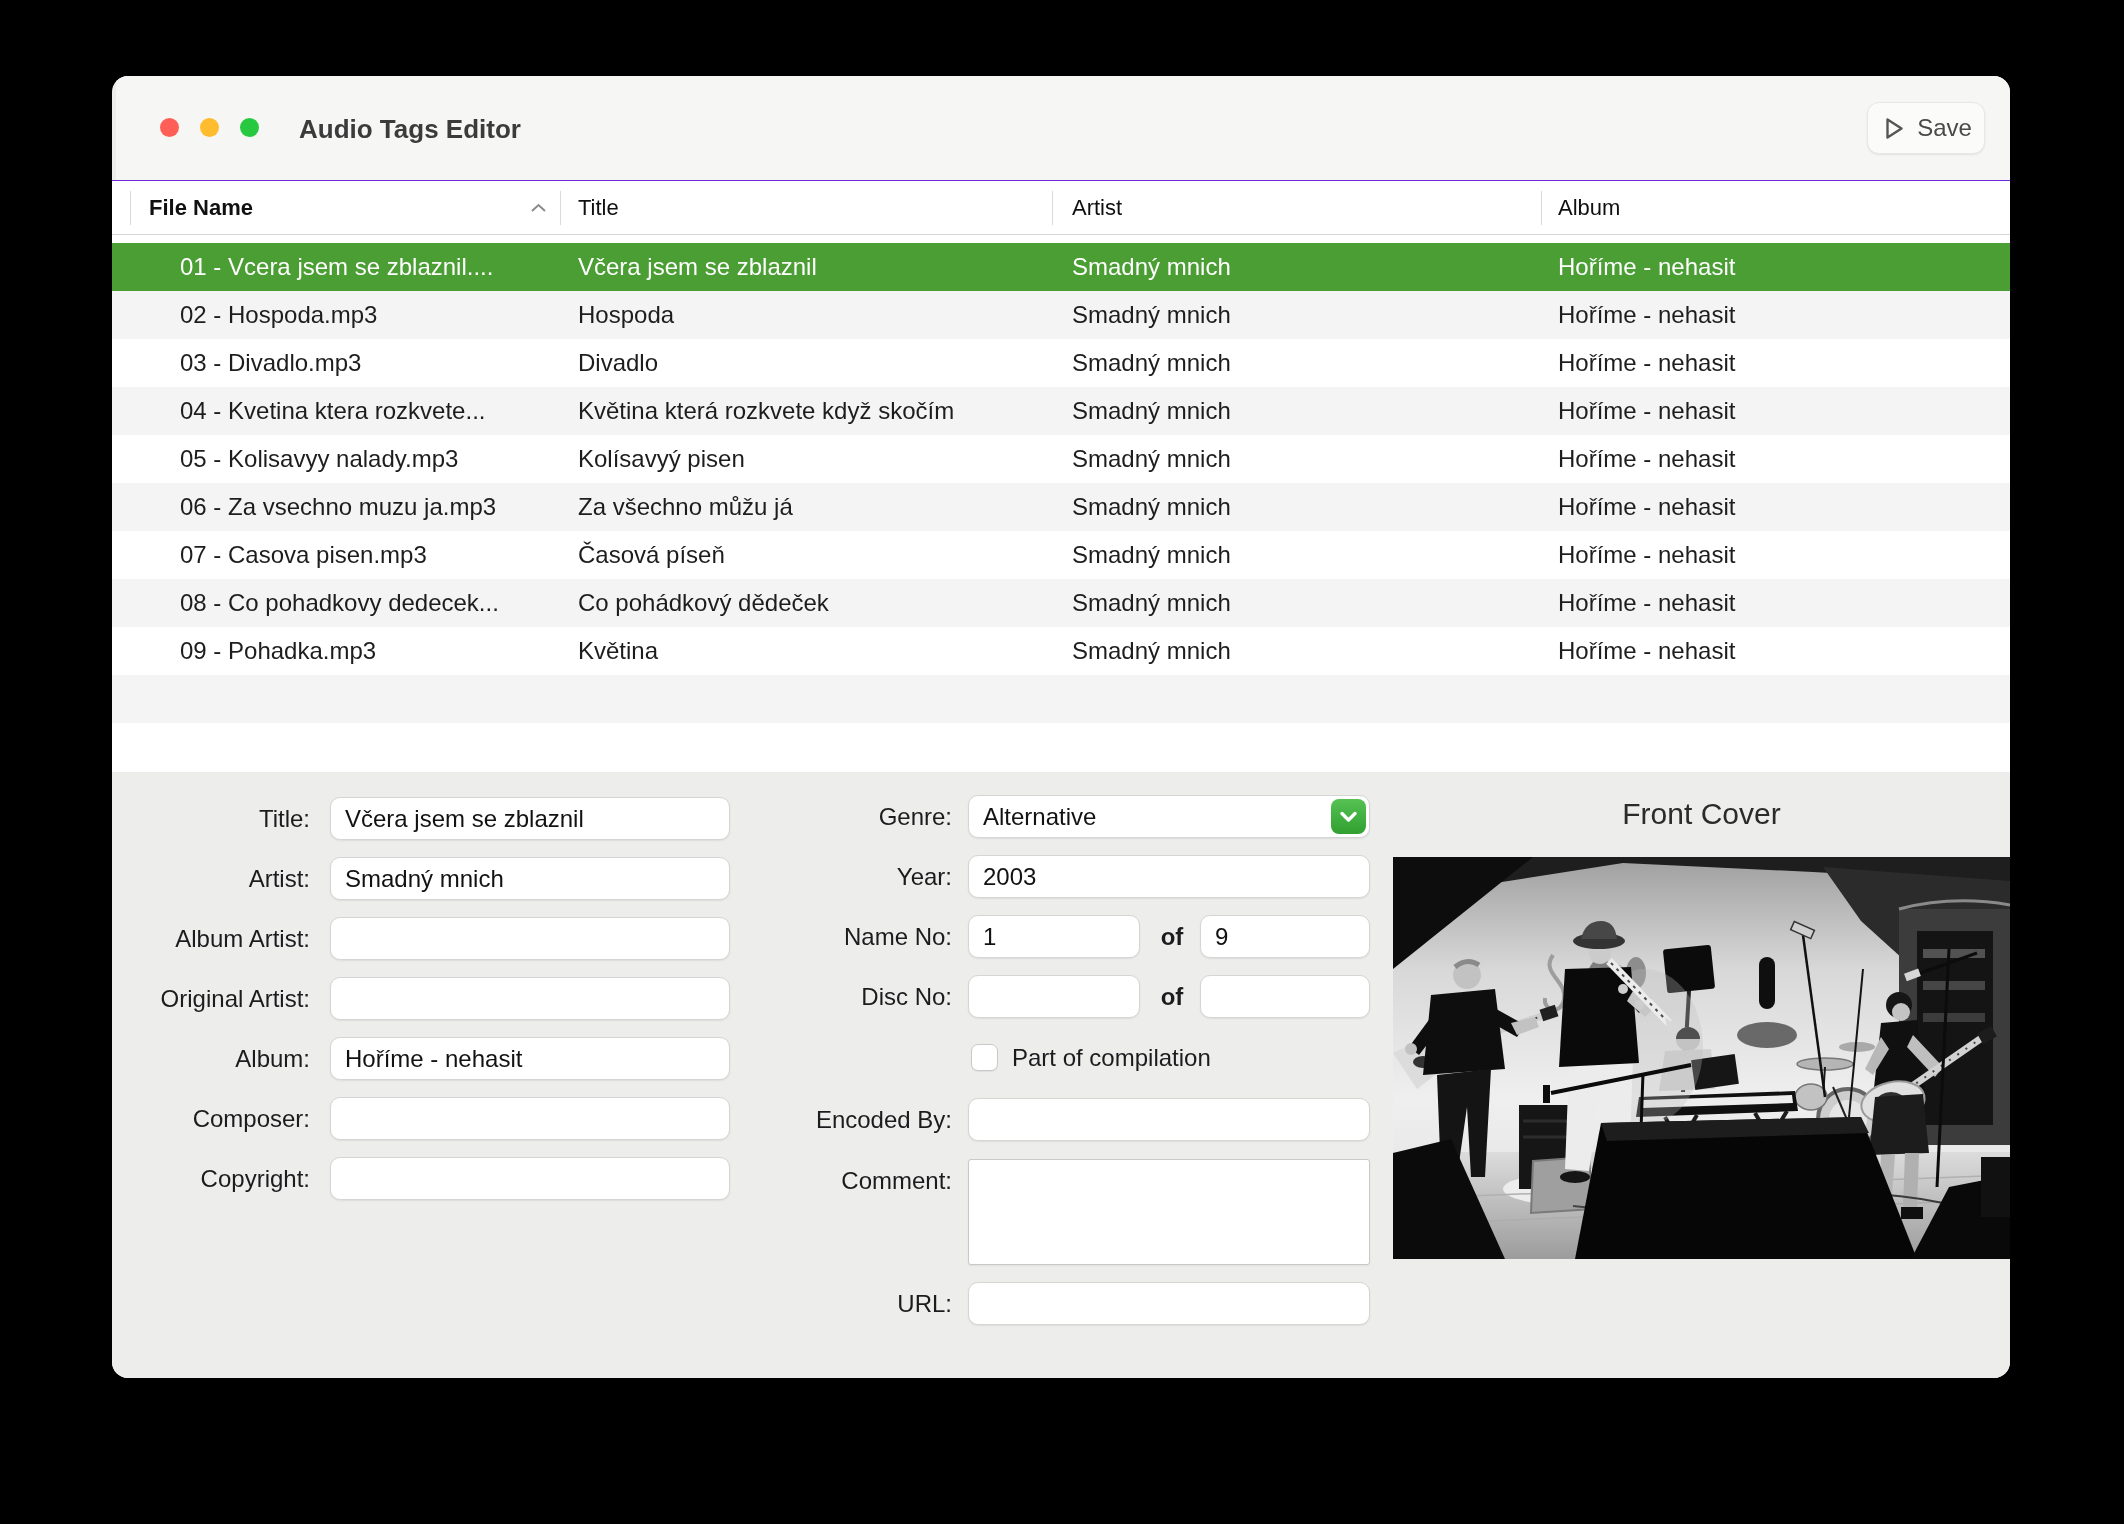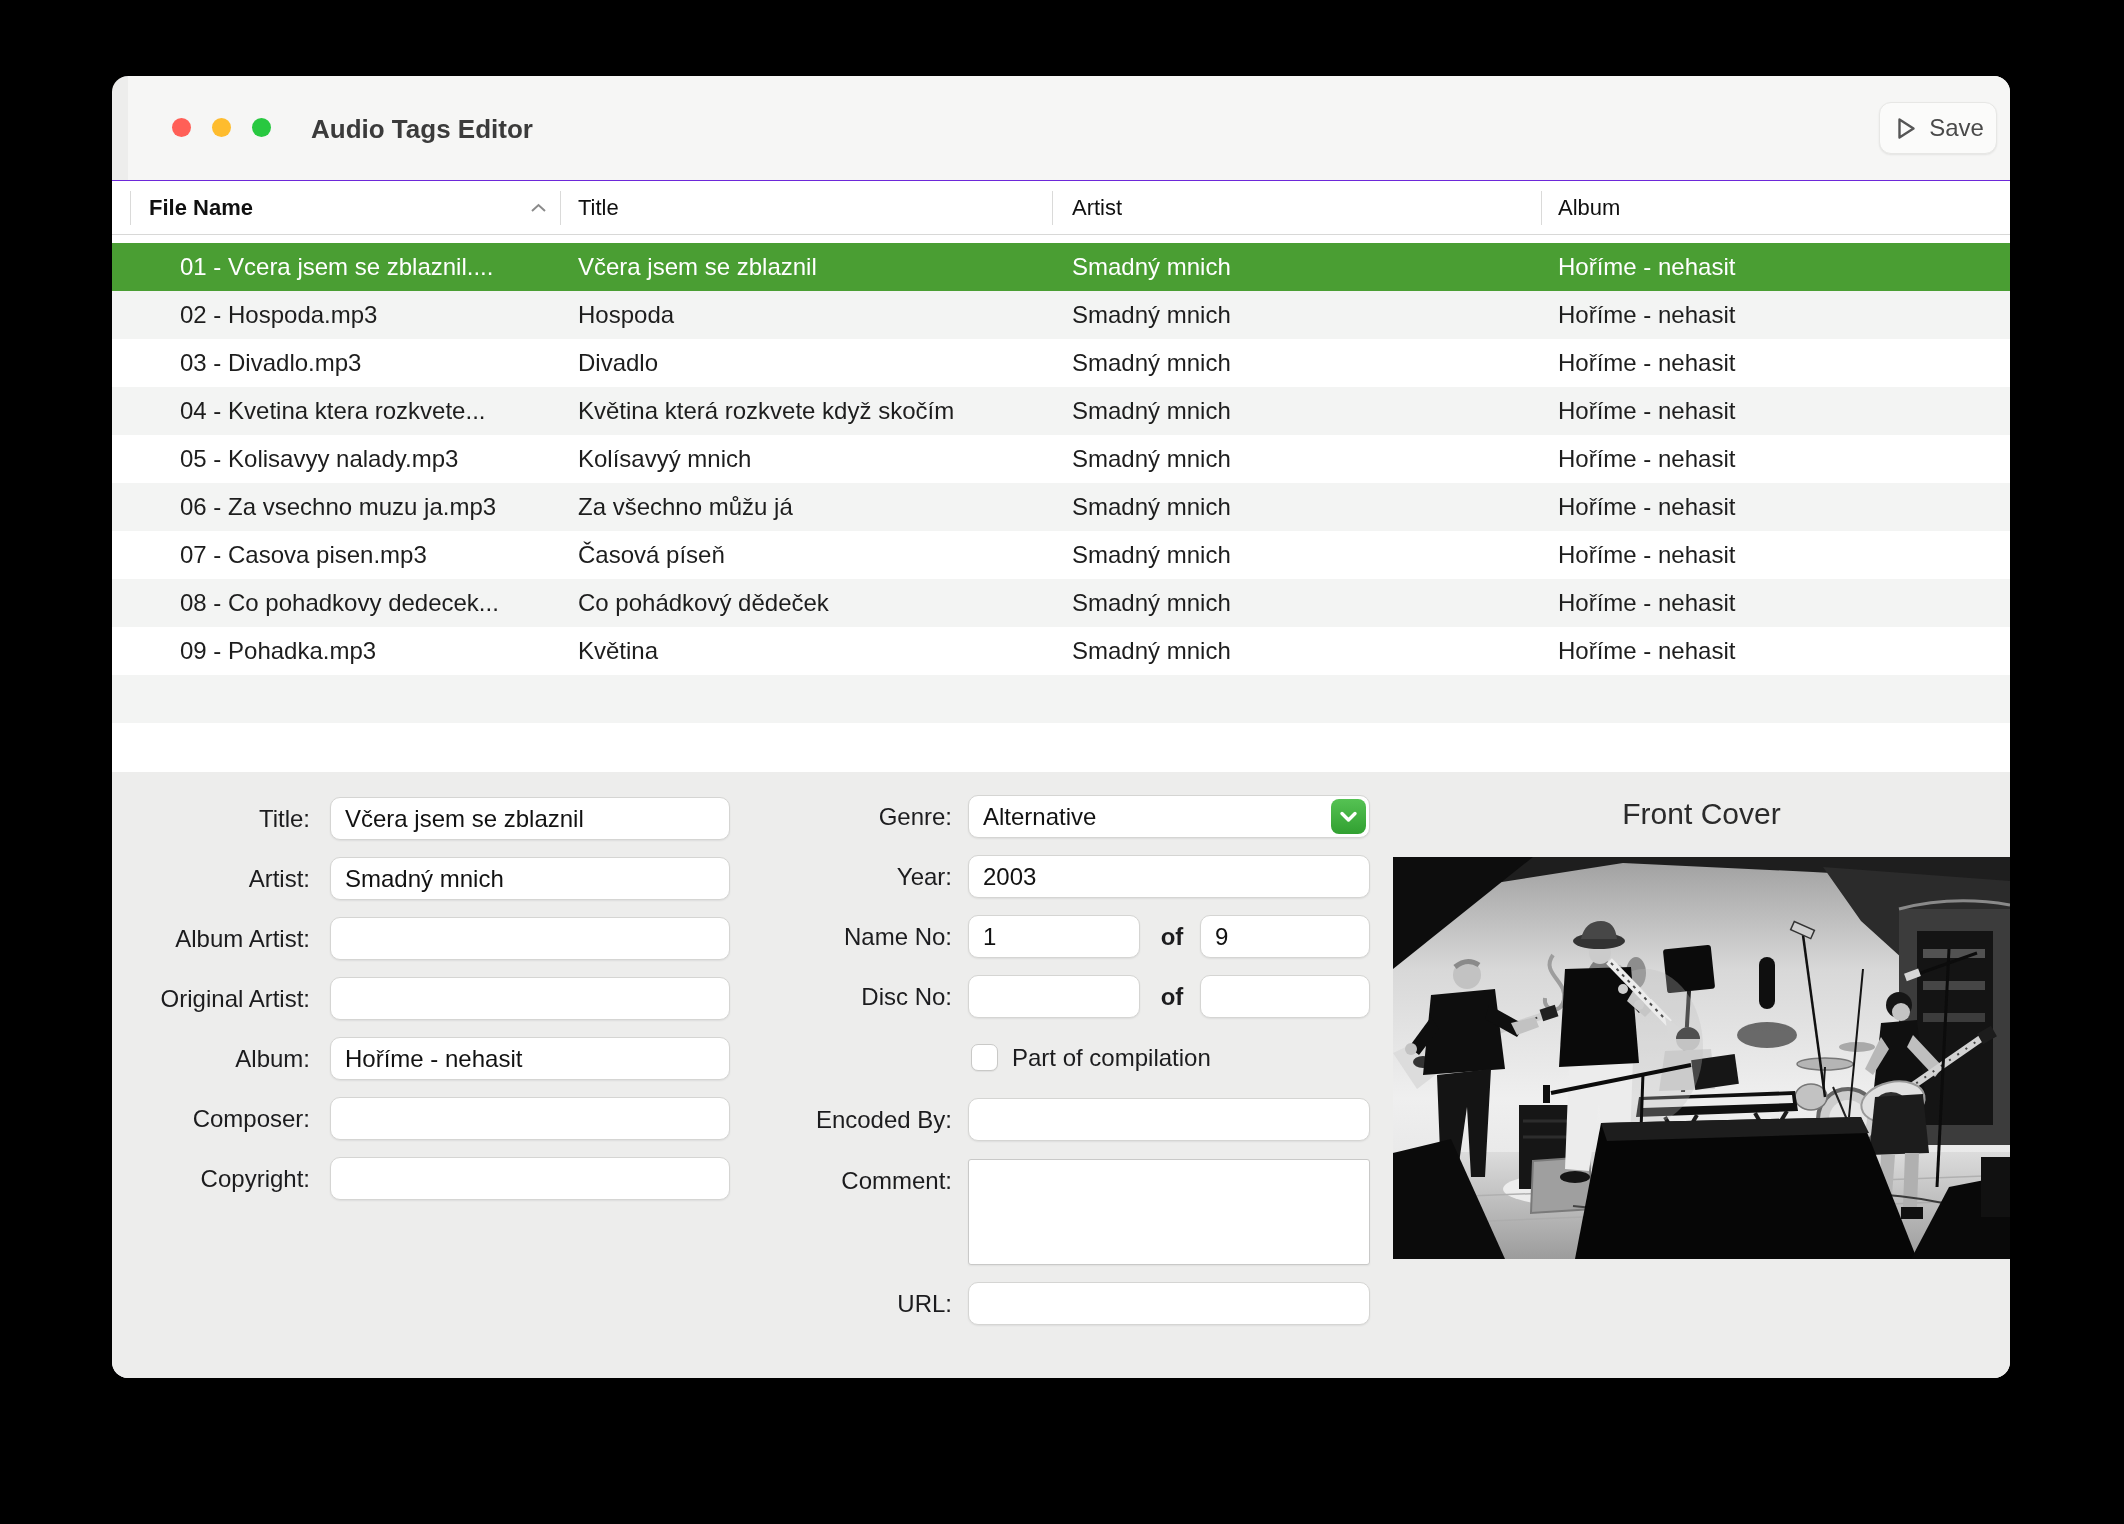--- a/index.html
+++ b/index.html
@@ -4,21 +4,21 @@
 <style>
   html,body{margin:0;padding:0;background:#000;width:2124px;height:1524px;overflow:hidden;
     font-family:"Liberation Sans",sans-serif;-webkit-font-smoothing:antialiased;}
   :root{--selection-green:#4a9e33;--accent-green:#31a031;--traffic-red:#ff5f57;
     --traffic-yellow:#febc2e;--traffic-green:#28c840;}
 
   .window{position:absolute;left:112px;top:76px;width:1898px;height:1302px;
     background:#ededec;border-radius:16px;overflow:hidden;box-shadow:0 24px 70px rgba(0,0,0,.6);}
 
   
-  .titlebar{position:absolute;top:0;left:16px;right:0;height:104px;background:#f6f6f5;}
+  .titlebar{position:absolute;top:0;left:4px;right:0;height:104px;background:#f6f6f5;}
   .light{position:absolute;top:42px;width:19px;height:19px;border-radius:50%;}
   .light.red{left:44px;background:var(--traffic-red);}
   .light.yellow{left:84px;background:var(--traffic-yellow);}
   .light.green{left:124px;background:var(--traffic-green);}
   .wtitle{position:absolute;left:183px;top:0;height:104px;line-height:106px;
     font-size:26px;font-weight:700;color:#3b3b3b;}
   .savebtn{position:absolute;left:1751px;top:26px;width:118px;height:52px;background:#fbfbfa;
     border:1px solid #e7e7e5;border-radius:12px;box-shadow:0 1px 2px rgba(0,0,0,.08);
     display:flex;align-items:center;justify-content:center;gap:10px;cursor:pointer;
     font-size:24px;color:#4a4a4a;box-sizing:border-box;}
@@ -142,21 +142,21 @@
           <div class="cell album">Hoříme - nehasit</div>
         </div>
         <div class="trow alt">
           <div class="cell file">04 - Kvetina ktera rozkvete...</div>
           <div class="cell title">Květina která rozkvete když skočím</div>
           <div class="cell artist">Smadný mnich</div>
           <div class="cell album">Hoříme - nehasit</div>
         </div>
         <div class="trow">
           <div class="cell file">05 - Kolisavyy nalady.mp3</div>
-          <div class="cell title">Kolísavyý mnich</div>
+          <div class="cell title">Kolísavyý pisen</div>
           <div class="cell artist">Smadný mnich</div>
           <div class="cell album">Hoříme - nehasit</div>
         </div>
         <div class="trow alt">
           <div class="cell file">06 - Za vsechno muzu ja.mp3</div>
           <div class="cell title">Za všechno můžu já</div>
           <div class="cell artist">Smadný mnich</div>
           <div class="cell album">Hoříme - nehasit</div>
         </div>
         <div class="trow">

